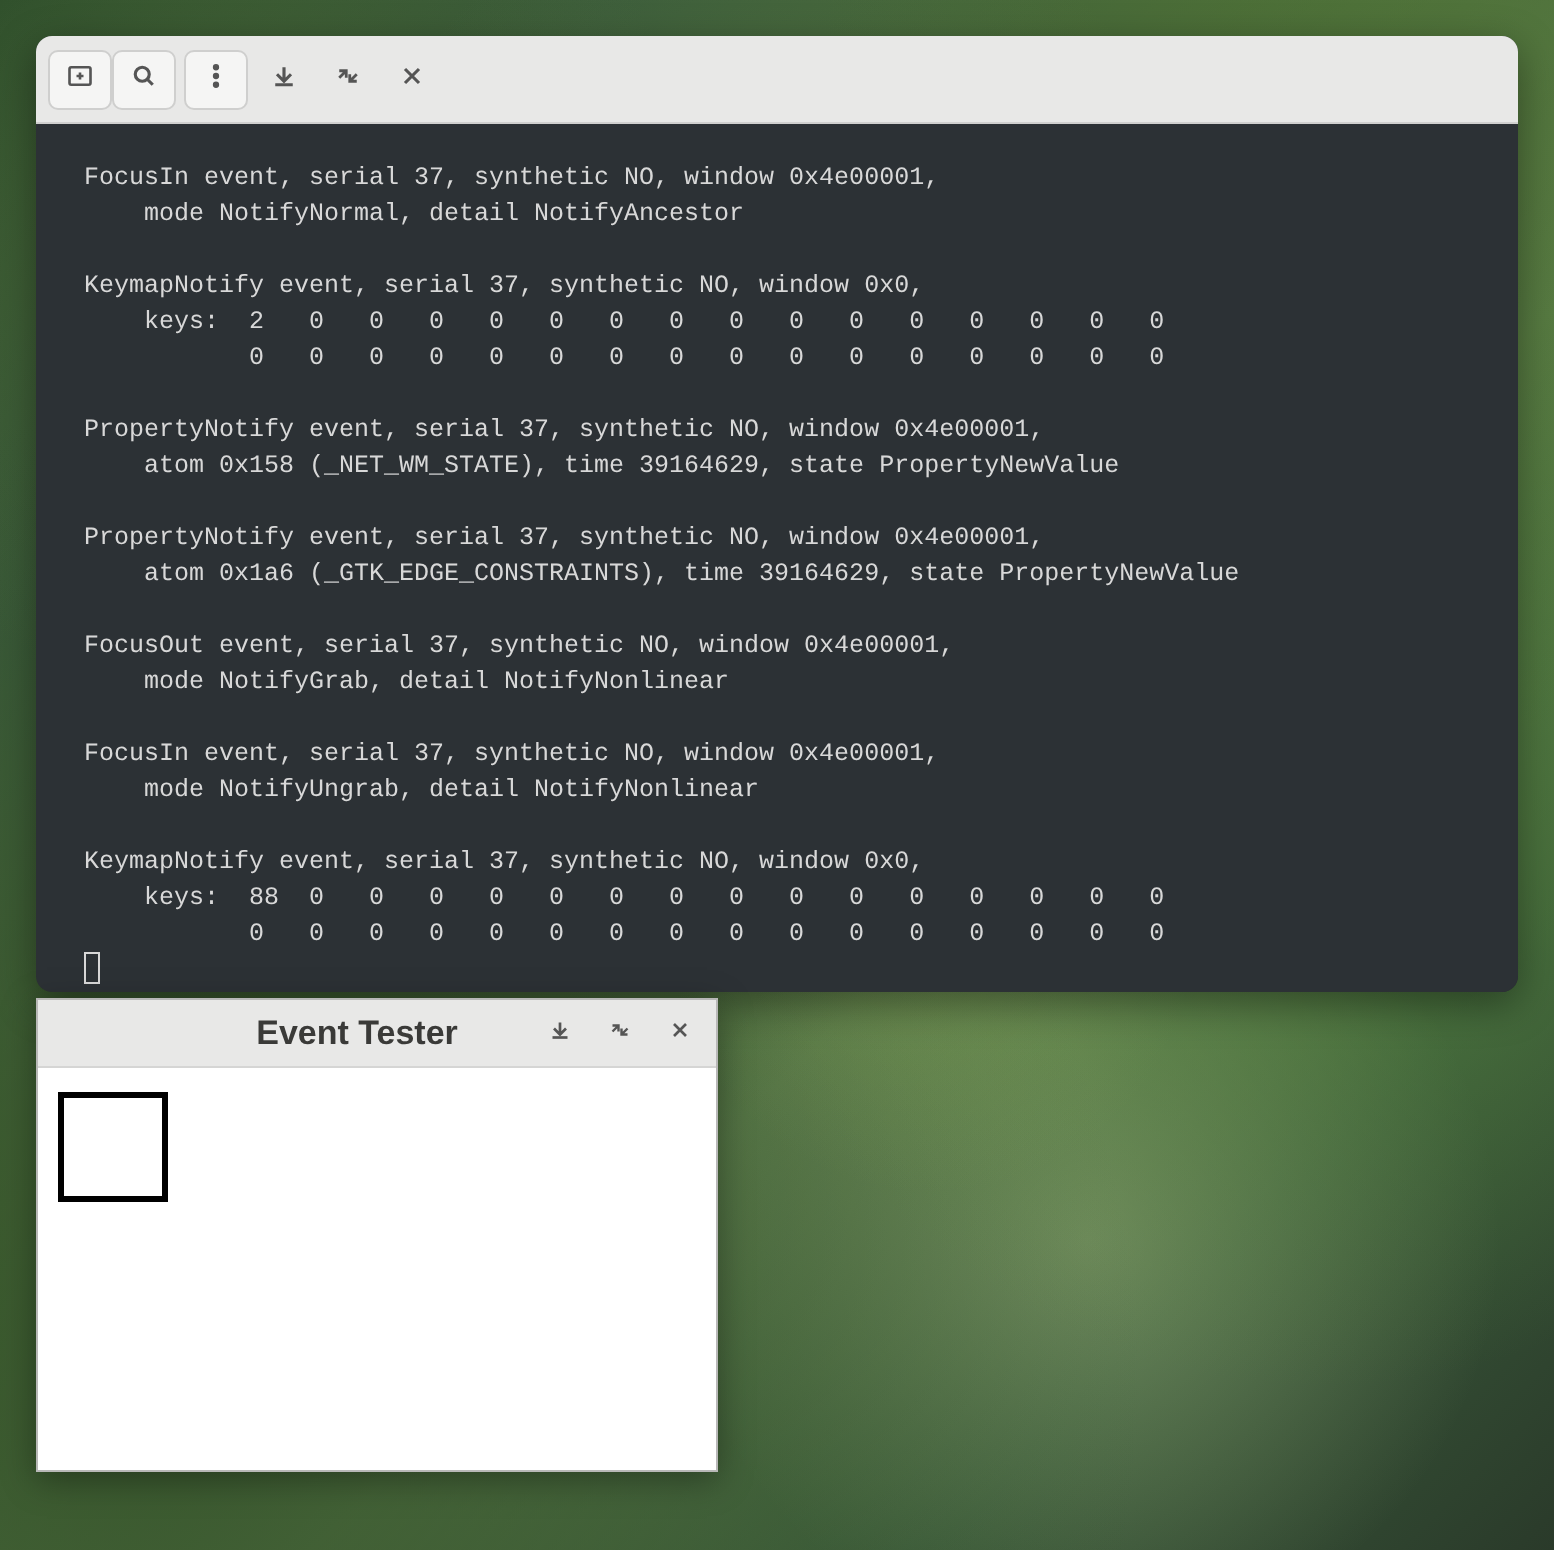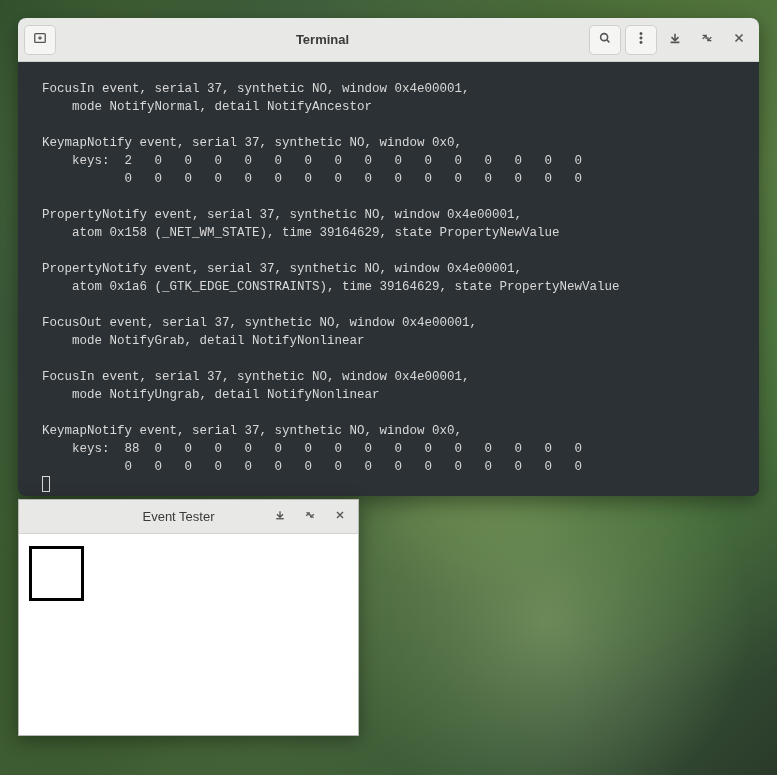--- a/index.html
+++ b/index.html
@@ -135,22 +135,22 @@
       height: 34px;
       background: #e8e8e7;
       border-bottom: 1px solid #d5d5d4;
       display: flex;
       align-items: center;
       padding: 0 8px;
     }
     .et-title {
       flex: 1;
       text-align: center;
-      font-weight: 400;
-      font-size: 13px;
+      font-weight: 700;
+      font-size: 17px;
       color: #3a3a38;
       margin-left: 60px;
     }
     .et-controls {
       display: flex;
       gap: 10px;
       align-items: center;
     }
     .et-ctrl {
       width: 20px;
@@ -191,21 +191,20 @@
     <div class="tb-left">
       <div class="tb-btn">
         <span>
           <svg viewBox="0 0 16 16">
               <rect x="2" y="3" width="12" height="10" fill="none" stroke-width="1.5" rx="1"></rect>
               <path d="M6 8h4M8 6v4" stroke-width="1.5"></path>
             </svg>
         </span>
       </div>
     </div>
-    <div class="tb-center">Terminal</div>
     <div class="tb-right">
       <div class="tb-btn">
         <span>
           <svg viewBox="0 0 16 16">
               <circle cx="7" cy="7" r="4" fill="none" stroke-width="1.8"></circle>
               <path d="M10 10l3 3" stroke-width="1.8"></path>
             </svg>
         </span>
       </div>
       <div class="tb-btn">

